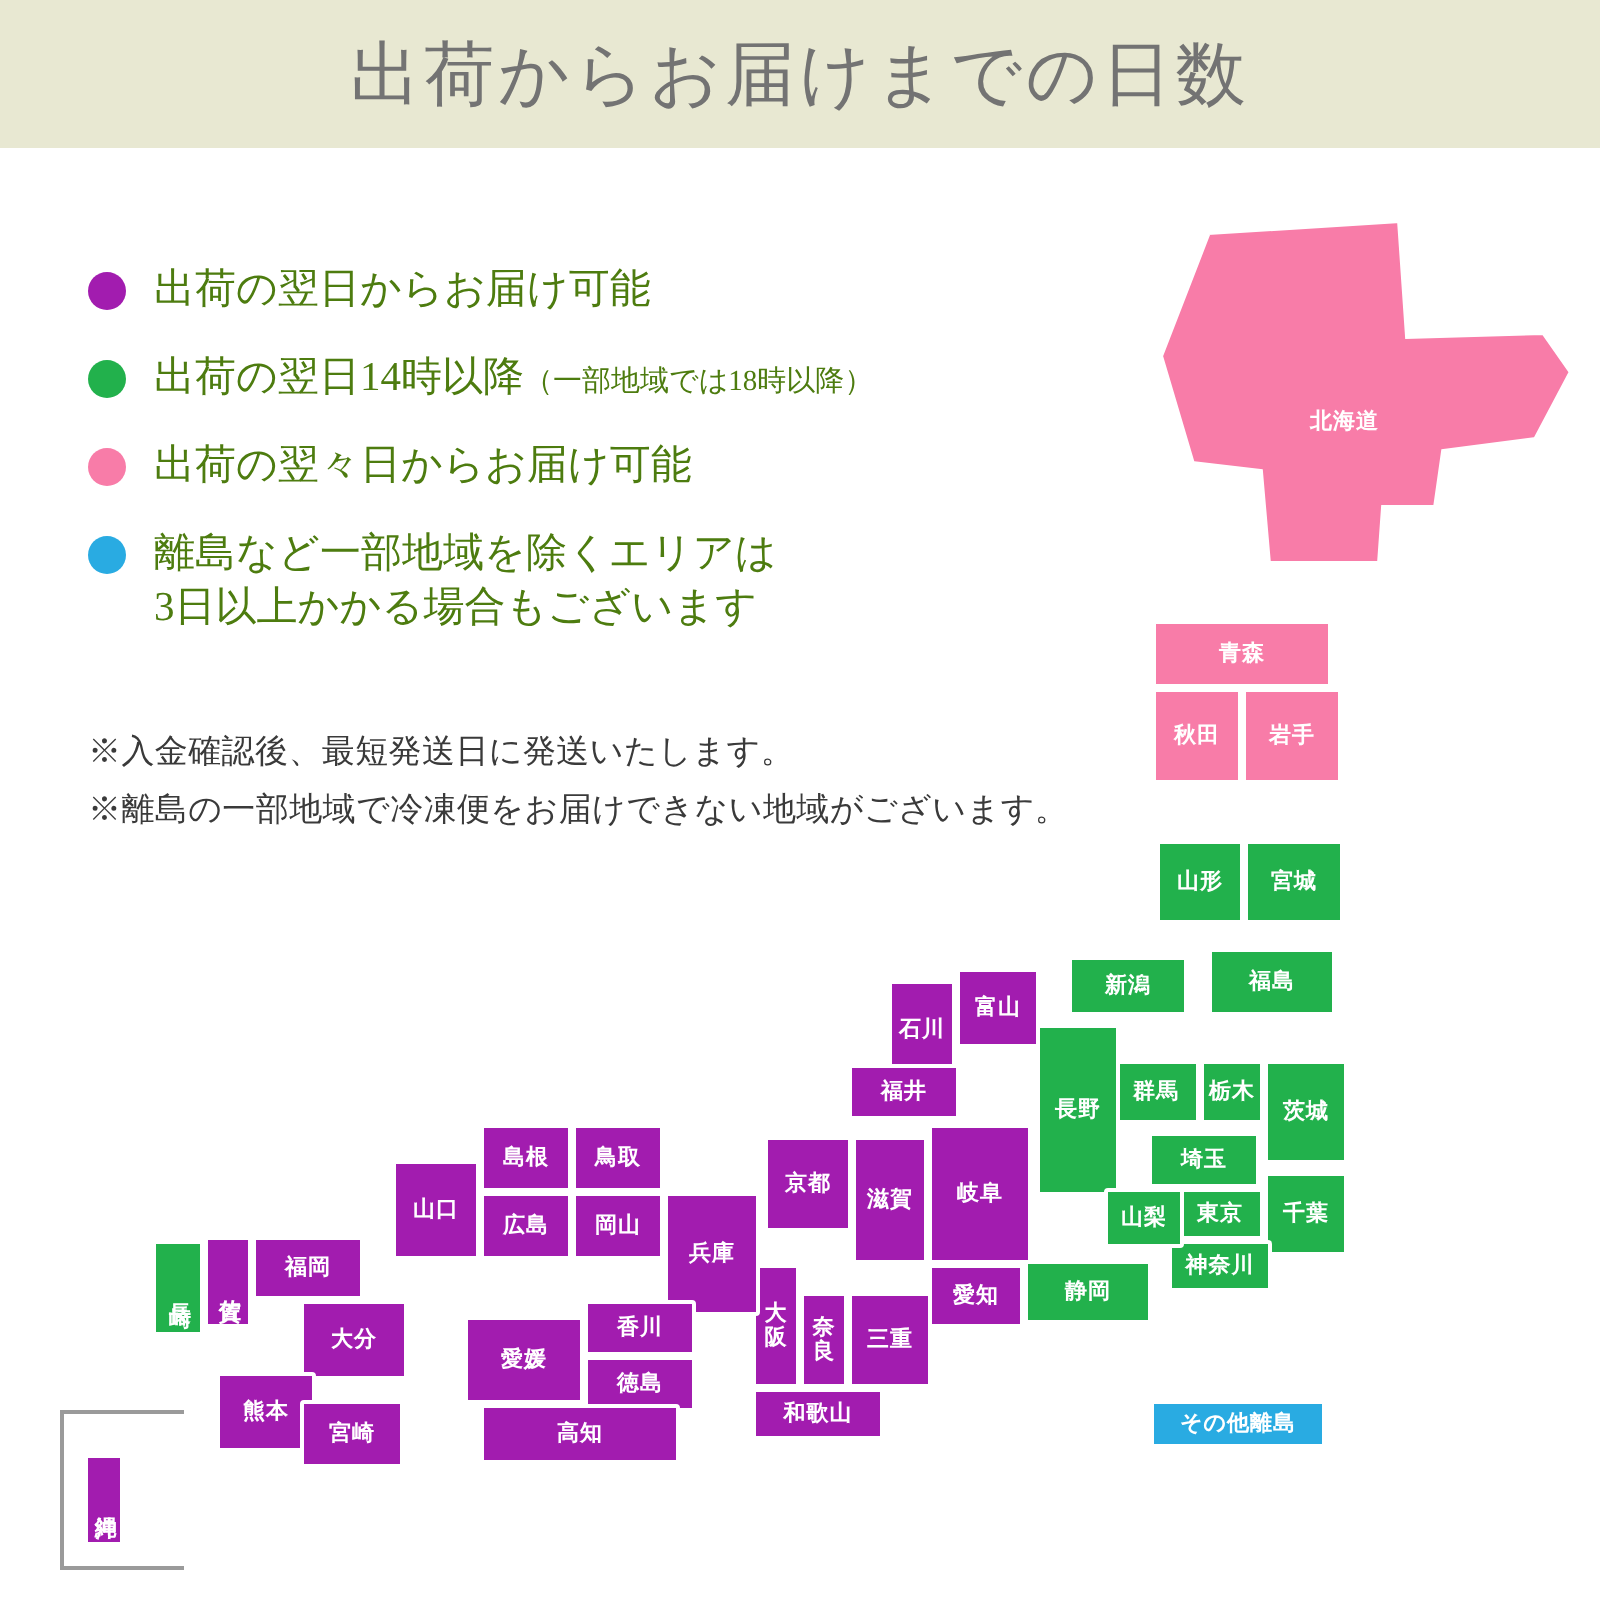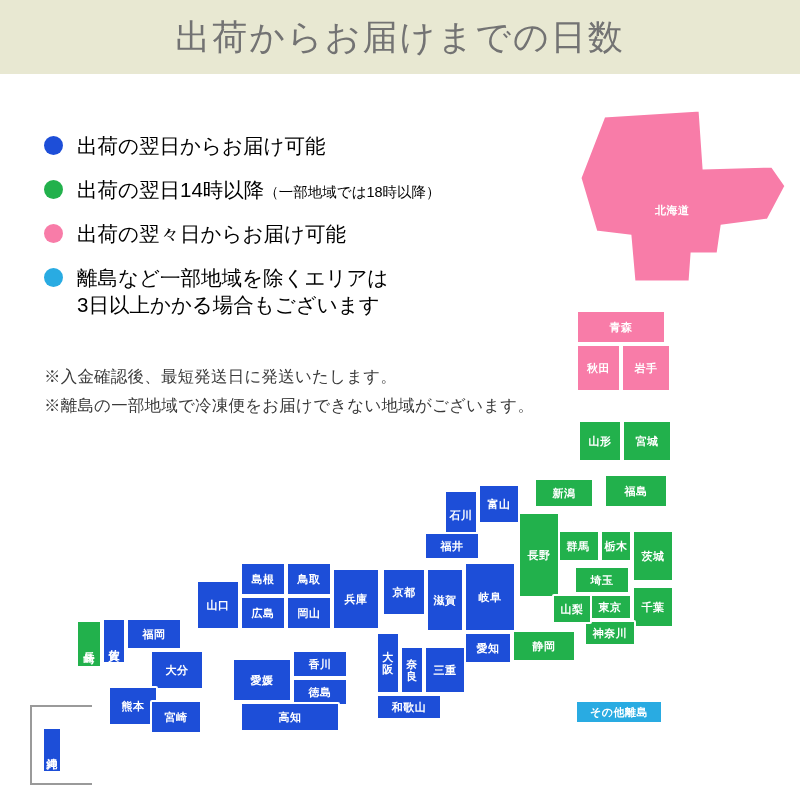--- a/index.html
+++ b/index.html
@@ -53,23 +53,23 @@
   .legend-dot {
     width: 19px;
     height: 19px;
     border-radius: 50%;
     flex: 0 0 auto;
     margin-top: 4px;
     margin-right: 14px;
   }
   .legend-text {
     font-size: 20.5px;
-    color: #000000;
+    color: #4d7c0f;
     line-height: 1.32;
-    font-family: Liberation Sans, sans-serif;
+    font-family: Liberation Serif, serif;
   }
   .legend-text .small {
     font-size: 14.5px;
   }
   
   #notes {
     position: absolute;
     left: 44px;
     top: 362px;
     width: 520px;
@@ -101,21 +101,21 @@
     border: 2px solid #ffffff;
     border-radius: 2px;
     text-align: center;
     line-height: 1.1;
     overflow: hidden;
   }
   .pref.vert {
     writing-mode: vertical-rl;
     letter-spacing: 1px;
   }
-  .c-yellow { background: #1d4ed8; }
+  .c-yellow { background: #a21caf; }
   .c-green  { background: #22b14c; }
   .c-pink   { background: #f87ca8; }
   .c-blue   { background: #29abe2; }
   
   #hokkaido {
     position: absolute;
     left: 572px;
     top: 108px;
     width: 218px;
     height: 180px;
@@ -223,21 +223,21 @@
     <div class="pref c-yellow" style="left:424px; top:532px; width:56px; height:28px;">福井</div>
     <div class="pref c-yellow" style="left:464px; top:562px; width:52px; height:70px;">岐阜</div>
     <div class="pref c-yellow" style="left:464px; top:632px; width:48px; height:32px;">愛知</div>
     <div class="pref c-yellow" style="left:426px; top:568px; width:38px; height:64px;">滋賀</div>
     <div class="pref c-yellow" style="left:382px; top:568px; width:44px; height:48px;">京都</div>
     <div class="pref c-yellow" style="left:424px; top:646px; width:42px; height:48px;">三重</div>
     <div class="pref c-yellow" style="left:400px; top:646px; width:24px; height:48px;">奈良</div>
     <div class="pref c-yellow" style="left:376px; top:632px; width:24px; height:62px;">大阪</div>
     <div class="pref c-yellow" style="left:376px; top:694px; width:66px; height:26px;">和歌山</div>
 
-    <div class="pref c-yellow" style="left:332px; top:568px; width:48px; height:62px;text-align:center;">兵庫</div>
+    <div class="pref c-yellow" style="left:332px; top:596px; width:48px; height:62px;text-align:center;">兵庫</div>
     <div class="pref c-yellow" style="left:286px; top:562px; width:46px; height:34px;">鳥取</div>
     <div class="pref c-yellow" style="left:240px; top:562px; width:46px; height:34px;">島根</div>
     <div class="pref c-yellow" style="left:286px; top:596px; width:46px; height:34px;">岡山</div>
     <div class="pref c-yellow" style="left:240px; top:596px; width:46px; height:34px;">広島</div>
     <div class="pref c-yellow" style="left:196px; top:580px; width:44px; height:50px;">山口</div>
 
     <div class="pref c-yellow" style="left:292px; top:650px; width:56px; height:28px;">香川</div>
     <div class="pref c-yellow" style="left:292px; top:678px; width:56px; height:28px;">徳島</div>
     <div class="pref c-yellow" style="left:232px; top:658px; width:60px; height:44px;">愛媛</div>
     <div class="pref c-yellow" style="left:240px; top:702px; width:100px; height:30px;">高知</div>

